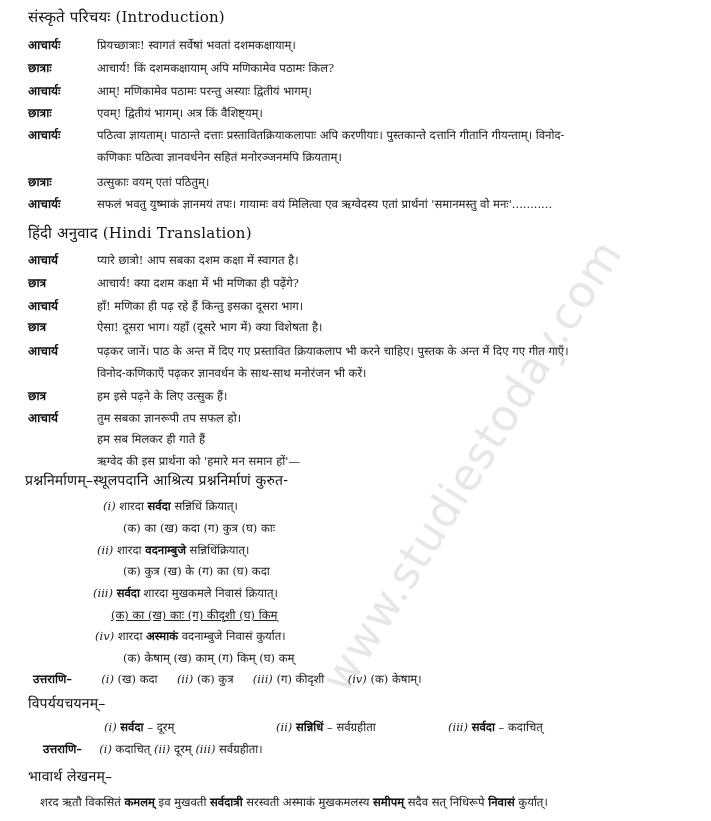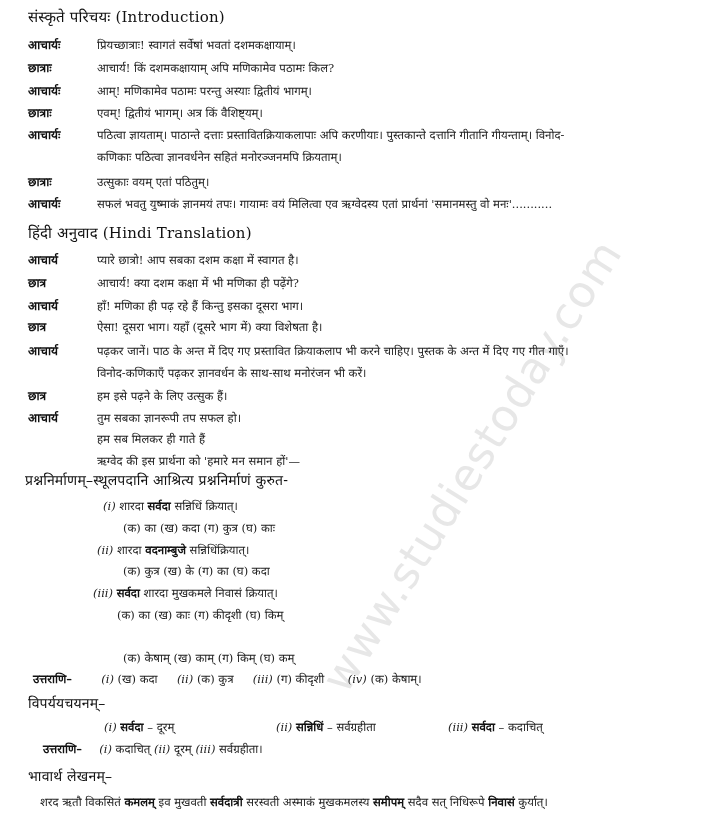--- a/index.html
+++ b/index.html
@@ -122,22 +122,26 @@
   <div class="q" style="left:97px; top:542px;">
     <span class="i">(ii)</span>
     <span>शारदा </span><span class="b">वदनाम्बुजे</span><span> सन्निधिंक्रियात्।</span>
   </div>
   <div class="q" style="left:123px; top:563px;">(क) कुत्र (ख) के (ग) का (घ) कदा</div>
 
   <div class="q" style="left:93px; top:585px;">
     <span class="i">(iii)</span>
     <span></span><span class="b">सर्वदा</span><span> शारदा मुखकमले निवासं क्रियात्।</span>
   </div>
-  <div class="q" style="left:117px; top:607px;">(क) का (ख) काः (ग) कीदृशी (घ) किम्</div>
+  <div class="q" style="left:111px; top:607px;text-decoration:underline;">(क) का (ख) काः (ग) कीदृशी (घ) किम्</div>
 
+  <div class="q" style="left:95px; top:628px;">
+    <span class="i">(iv)</span>
+    <span>शारदा </span><span class="b">अस्माकं</span><span> वदनाम्बुजे निवासं कुर्यात।</span>
+  </div>
   <div class="q" style="left:123px; top:650px;">(क) केषाम् (ख) काम् (ग) किम् (घ) कम्</div>
 
   <div class="q" style="left:33px; top:671px;">
     <span class="b">उत्तराणि–</span>
     <span style="display:inline-block; width:22px;"></span>
     <span class="i">(i)</span>
     <span>(ख) कदा</span>
     <span style="display:inline-block; width:12px;"></span>
     <span class="i">(ii)</span>
     <span>(क) कुत्र</span>

